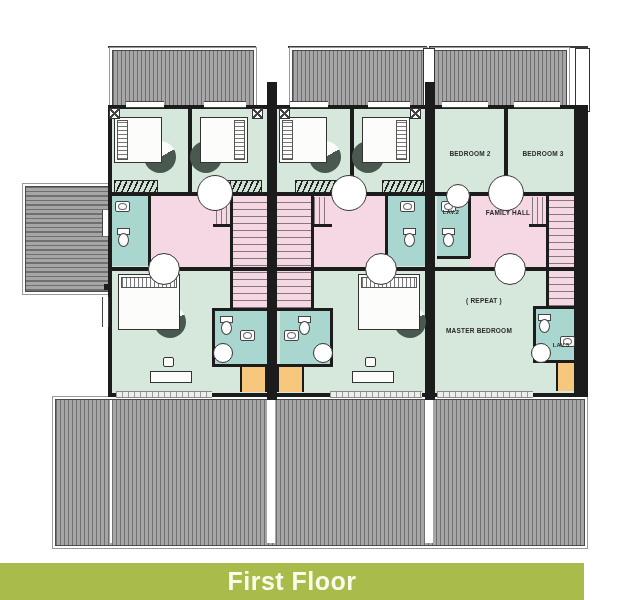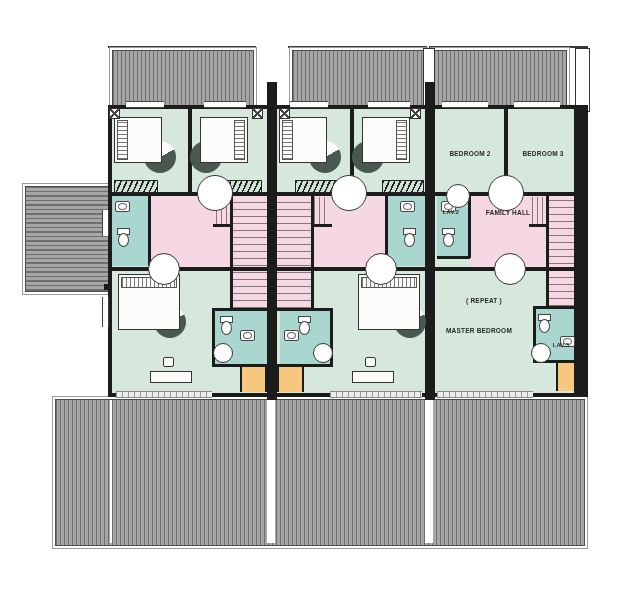--- a/index.html
+++ b/index.html
@@ -202,13 +202,16 @@
     </div>
 
   <span class="rlabel" style="left:470px;top:153px">BEDROOM 2</span>
   <span class="rlabel" style="left:543px;top:153px">BEDROOM 3</span>
   <span class="rlabel small" style="left:451px;top:212px">LAV.2</span>
   <span class="rlabel" style="left:508px;top:212px">FAMILY HALL</span>
   <span class="rlabel" style="left:484px;top:300px">( REPEAT )</span>
   <span class="rlabel" style="left:479px;top:330px">MASTER BEDROOM</span>
   <span class="rlabel small" style="left:561px;top:345px">LAV.3</span>
 
+  <div class="banner">
+    <span>First Floor</span>
+  </div>
 </div>
 
 </body></html>

